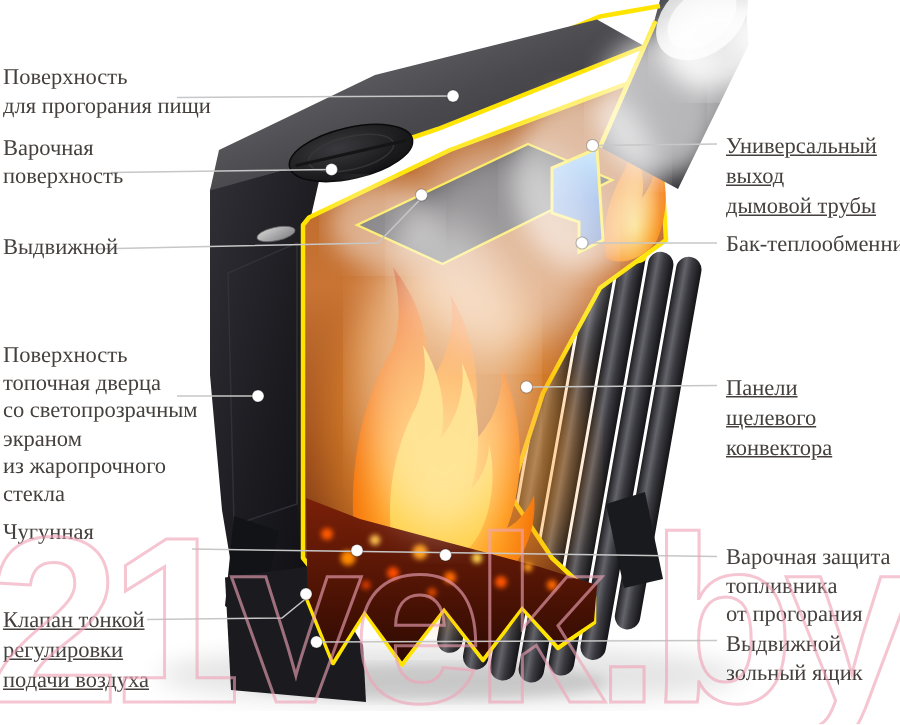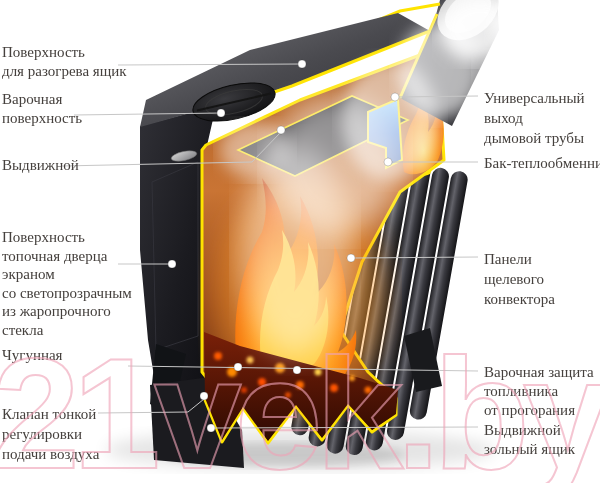--- a/index.html
+++ b/index.html
@@ -2,21 +2,21 @@
 <html><head>
 <meta charset="utf-8">
 <style>
   html,body{margin:0;padding:0;background:#ffffff;}
   .stage{position:relative;width:600px;height:483px;overflow:hidden;background:#ffffff;
          font-family:"Liberation Serif", serif;}
   .art,.wm,.lines{position:absolute;left:0;top:0;}
   .wm{pointer-events:none;}
   .label{position:absolute;color:#45403d;font-size:15px;line-height:19px;white-space:nowrap;}
   .label.lh18{line-height:18.5px;}
-  .label.lh20{line-height:20px;}
+  .label.lh20{line-height:20px;text-decoration:underline;}
 </style>
 </head>
 <body>
 
 <div class="stage">
 
   <svg class="art" width="600" height="483" viewBox="0 0 600 483">
     <defs>
       <linearGradient id="topGrad" x1="0" y1="0" x2="1" y2="1">
         <stop offset="0" stop-color="#77777c"></stop>
@@ -204,34 +204,34 @@
       <circle cx="204" cy="396" r="4"></circle>
       <circle cx="211" cy="428" r="4"></circle>
       <circle cx="395" cy="97" r="4"></circle>
       <circle cx="388" cy="162" r="4"></circle>
       <circle cx="351" cy="258" r="4"></circle>
     </g>
   </svg>
 
   <div class="label" style="top:43px;left:2px">
     <div>Поверхность</div>
-    <div>для разогрева ящик</div>
+    <div>для прогорания пищи</div>
   </div>
   <div class="label" style="top:90px;left:2px">
     <div>Варочная</div>
     <div>поверхность</div>
   </div>
   <div class="label" style="top:156px;left:2px">
     <div>Выдвижной</div>
   </div>
   <div class="label lh18" style="top:228px;left:2px">
     <div>Поверхность</div>
     <div>топочная дверца</div>
+    <div>со светопрозрачным</div>
     <div>экраном</div>
-    <div>со светопрозрачным</div>
     <div>из жаропрочного</div>
     <div>стекла</div>
   </div>
   <div class="label" style="top:346px;left:2px">
     <div>Чугунная</div>
   </div>
   <div class="label lh20" style="top:404px;left:2px">
     <div>Клапан тонкой</div>
     <div>регулировки</div>
     <div>подачи воздуха</div>

